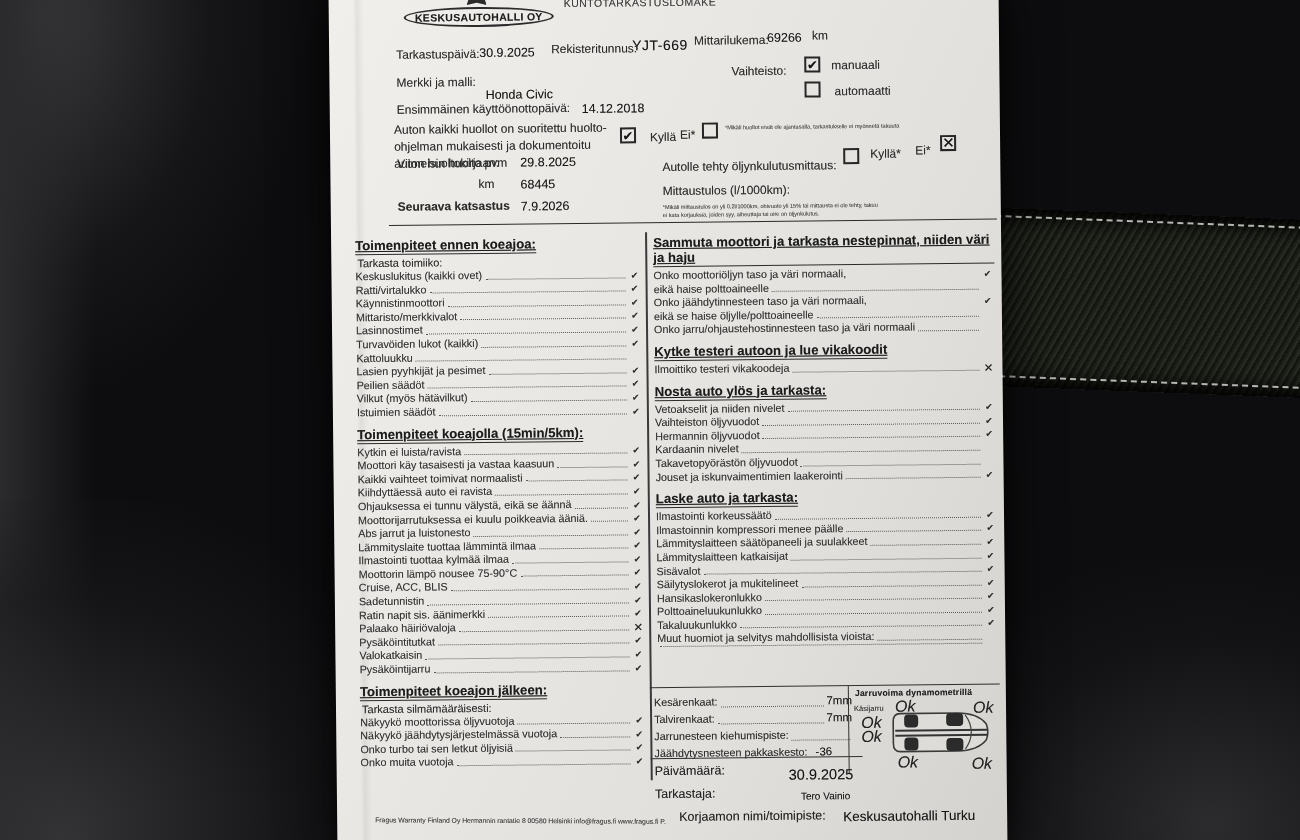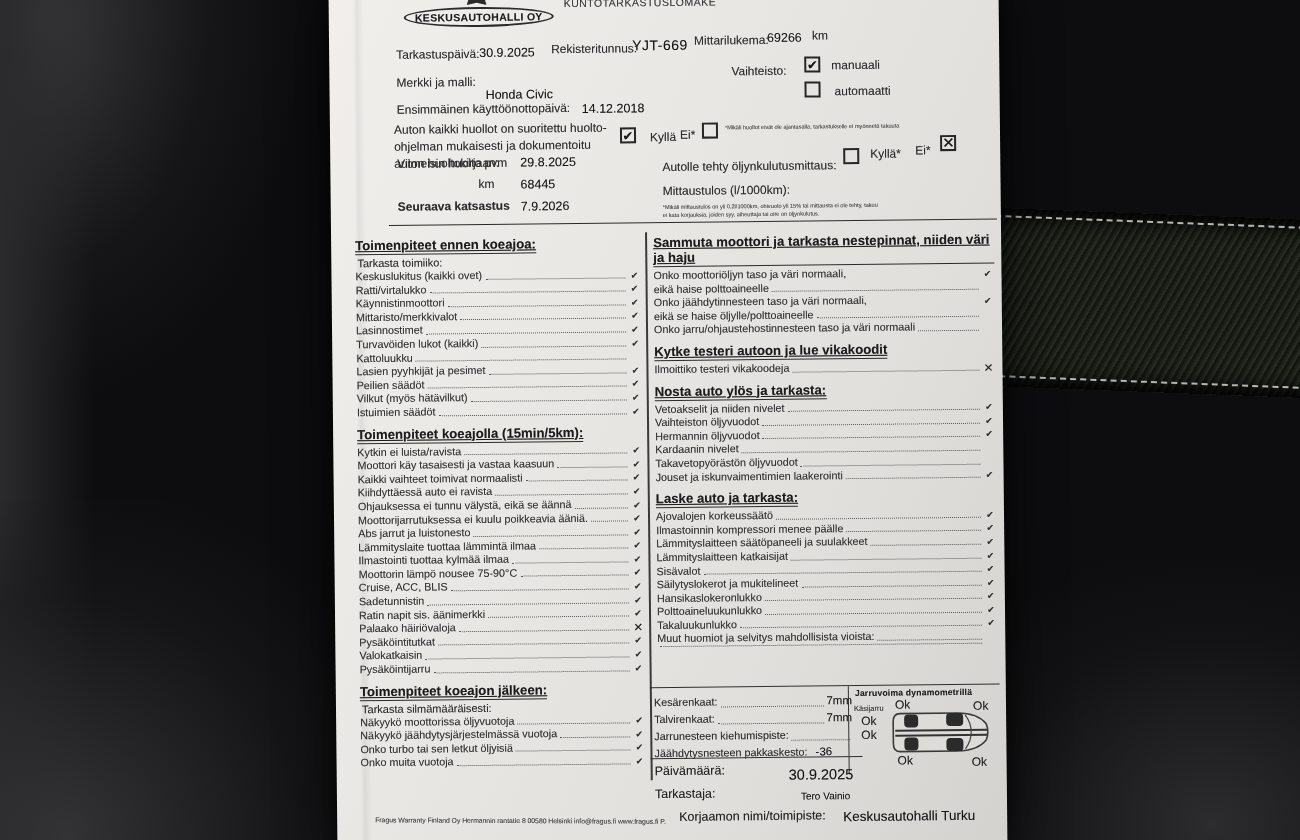--- a/index.html
+++ b/index.html
@@ -76,21 +76,21 @@
   
   .bottom-block { position:absolute; left:314px; top:695px; width:350px; height:160px;
                   border-top:1.5px solid #2f2f2f; }
   .tire-row { display:flex; align-items:flex-end; width:198px; font-size:10.8px;
               line-height:17px; color:#2e2e2e; }
   .tire-val { font-size:11.5px; color:#161616; }
   .brake-box { position:absolute; left:198px; top:0; width:152px; height:88px;
                border-left:1.4px solid #333; }
   .brake-title { position:absolute; left:6px; top:2px; font-size:8.6px; font-weight:bold;
                  color:#222; letter-spacing:.2px; }
-  .ok { position:absolute; font-size:12px; color:#222; }
+  .ok { position:absolute; font-size:16px; color:#222;font-style:italic; }
   .kasij { position:absolute; left:5px; top:18px; font-size:7.5px; color:#333; }
   .hr2 { position:absolute; left:0; top:70px; width:212px; border-top:1.4px solid #2f2f2f; }
   .sig-label { position:absolute; font-size:12.5px; color:#222; }
   .sig-value { position:absolute; font-size:13.5px; color:#151515; white-space:nowrap; }
   .paper-footer { position:absolute; left:38px; top:826px; width:610px; font-size:6.8px;
                   color:#3f3f3f; transform:rotate(0.9deg); white-space:nowrap; }
 </style>
 </head>
 <body>
 
@@ -482,21 +482,21 @@
             <span class="lbl">Jouset ja iskunvaimentimien laakerointi</span>
             <span class="dots"></span>
             <span class="mk">✔</span>
           </div>
         </div>
       </div>
       <div class="sec">
         <div class="sec-title">Laske auto ja tarkasta:</div>
         <div class="itm">
           <div class="ln">
-            <span class="lbl">Ajovalojen korkeussäätö</span>
+            <span class="lbl">Ilmastointi korkeussäätö</span>
             <span class="dots"></span>
             <span class="mk">✔</span>
           </div>
         </div>
         <div class="itm">
           <div class="ln">
             <span class="lbl">Ilmastoinnin kompressori menee päälle</span>
             <span class="dots"></span>
             <span class="mk">✔</span>
           </div>

